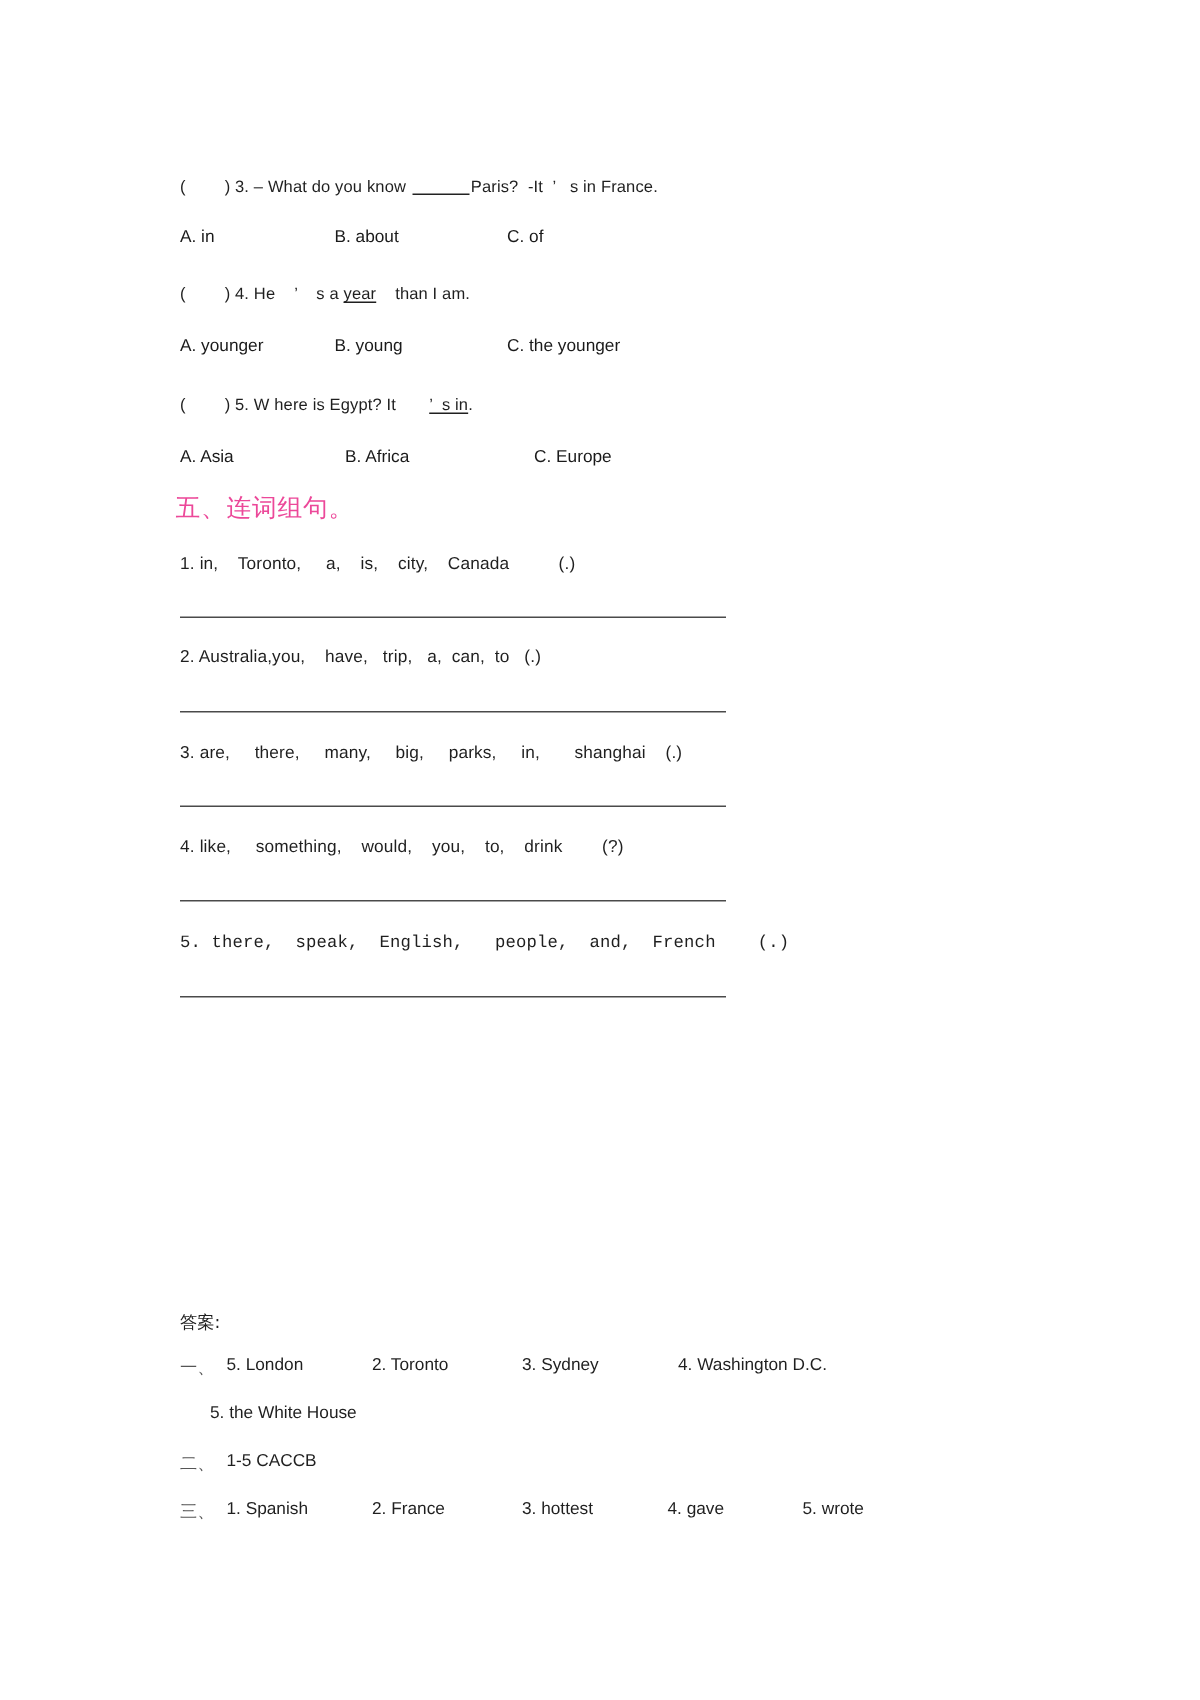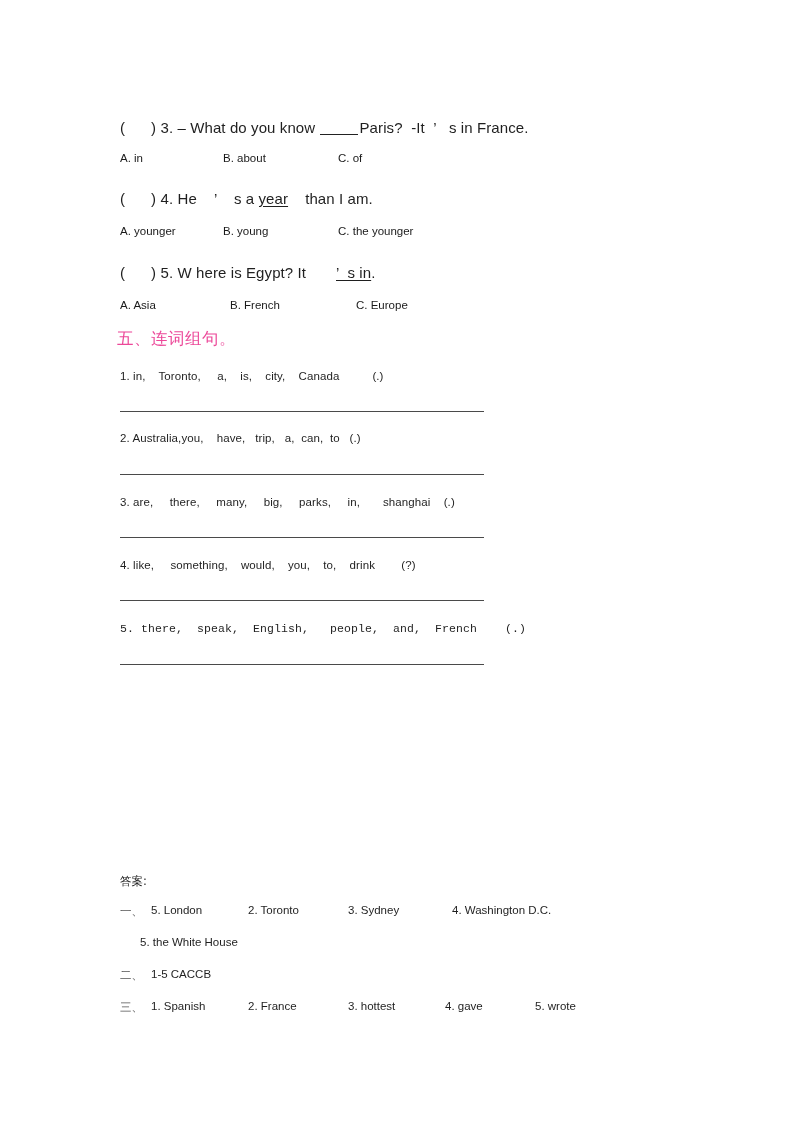--- a/index.html
+++ b/index.html
@@ -27,21 +27,21 @@
     position: absolute;
     left: 120px;
     font-size: 11.5px;
     line-height: 1.2;
     color: #1f1f1f;
     white-space: pre;
     letter-spacing: 0.1px;
   }
 
   
-  .q-stem { font-size: 15px; text-align: right; }
+  .q-stem { font-size: 11px; text-align: right; }
 
   
   .blank-fill {
     display: inline-block;
     width: 38px;
     border-bottom: 1.6px solid #222;
     vertical-align: -2px;
     margin: 0 1px;
   }
   .u-line {
@@ -125,21 +125,21 @@
   <div class="opts" style="top:225px;height:16px;width:420px;">
     <span class="opt" style="left:0px;">A. younger</span>
     <span class="opt" style="left:103px;">B. young</span>
     <span class="opt" style="left:218px;">C. the younger</span>
   </div>
 
   <div class="row q-stem" style="top:264px;"><span>(</span><span style="display:inline-block;width:26px;"></span><span>)</span> <span>5.</span> <span>W here is Egypt? It       </span><span class="u-line">’  s in</span><span>.</span></div>
 
   <div class="opts" style="top:299px;height:16px;width:420px;">
     <span class="opt" style="left:0px;">A. Asia</span>
-    <span class="opt" style="left:110px;">B. French</span>
+    <span class="opt" style="left:110px;">B. Africa</span>
     <span class="opt" style="left:236px;">C. Europe</span>
   </div>
 
   <div class="section-heading" style="top:328px;">五、连词组句。</div>
 
   <div class="row" style="top:370px;"><span>1.</span> <span>in,    Toronto,     a,    is,    city,    Canada          (.)</span></div>
   <div class="rule" style="top:411px;width:364px;"></div>
 
   <div class="row" style="top:432px;"><span>2.</span> <span>Australia,you,    have,   trip,   a,  can,  to   (.)</span></div>
   <div class="rule" style="top:474px;width:364px;"></div>

